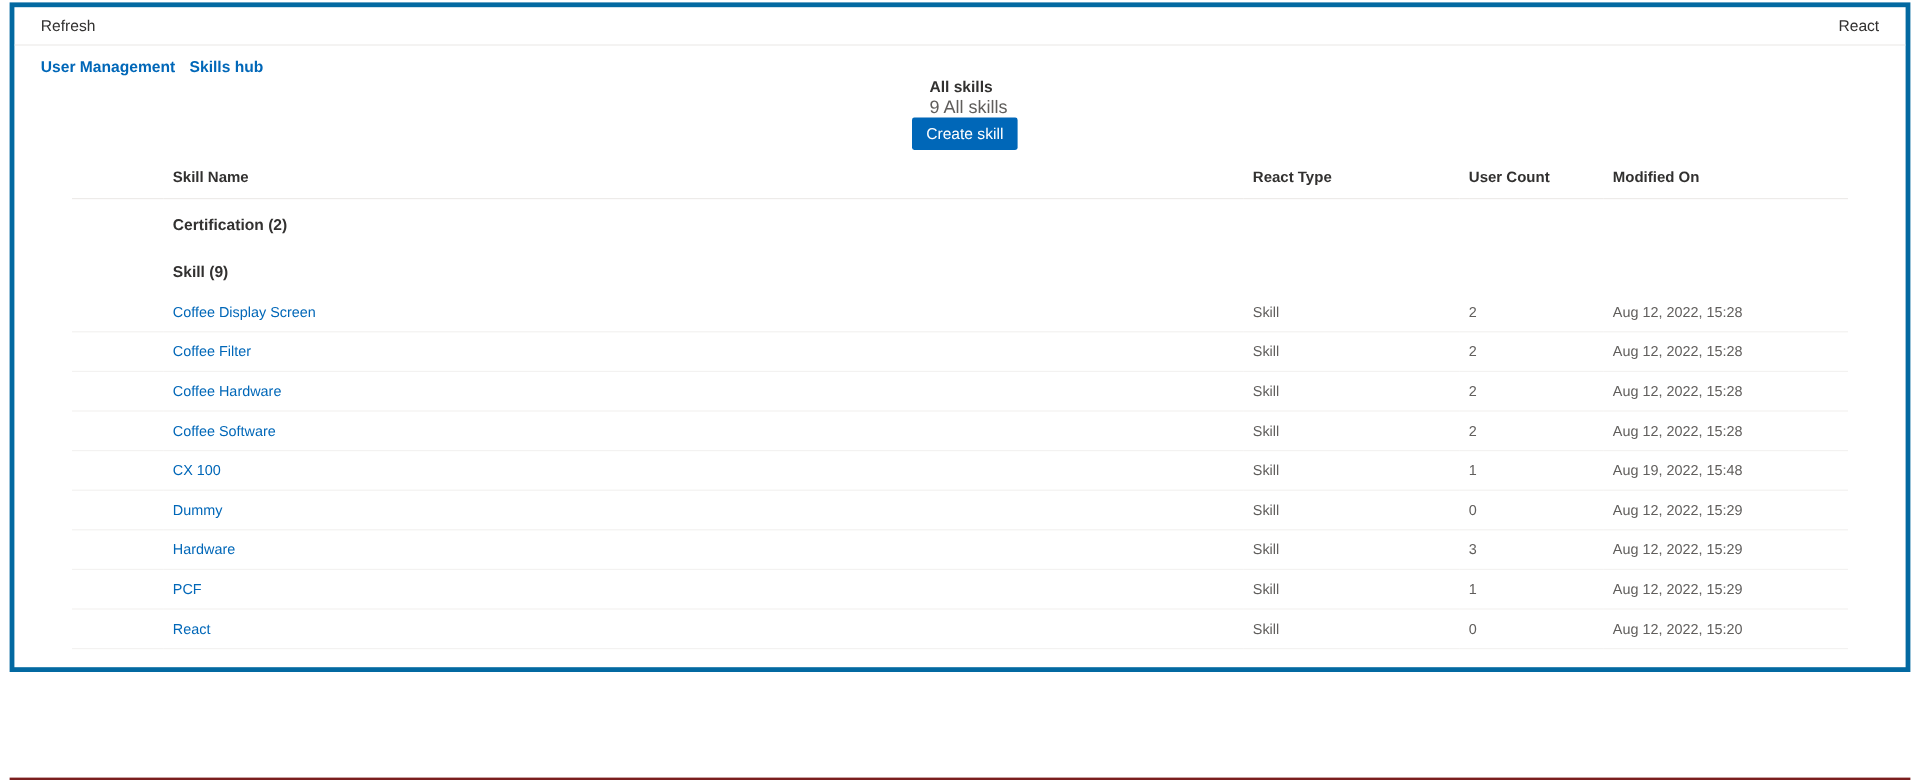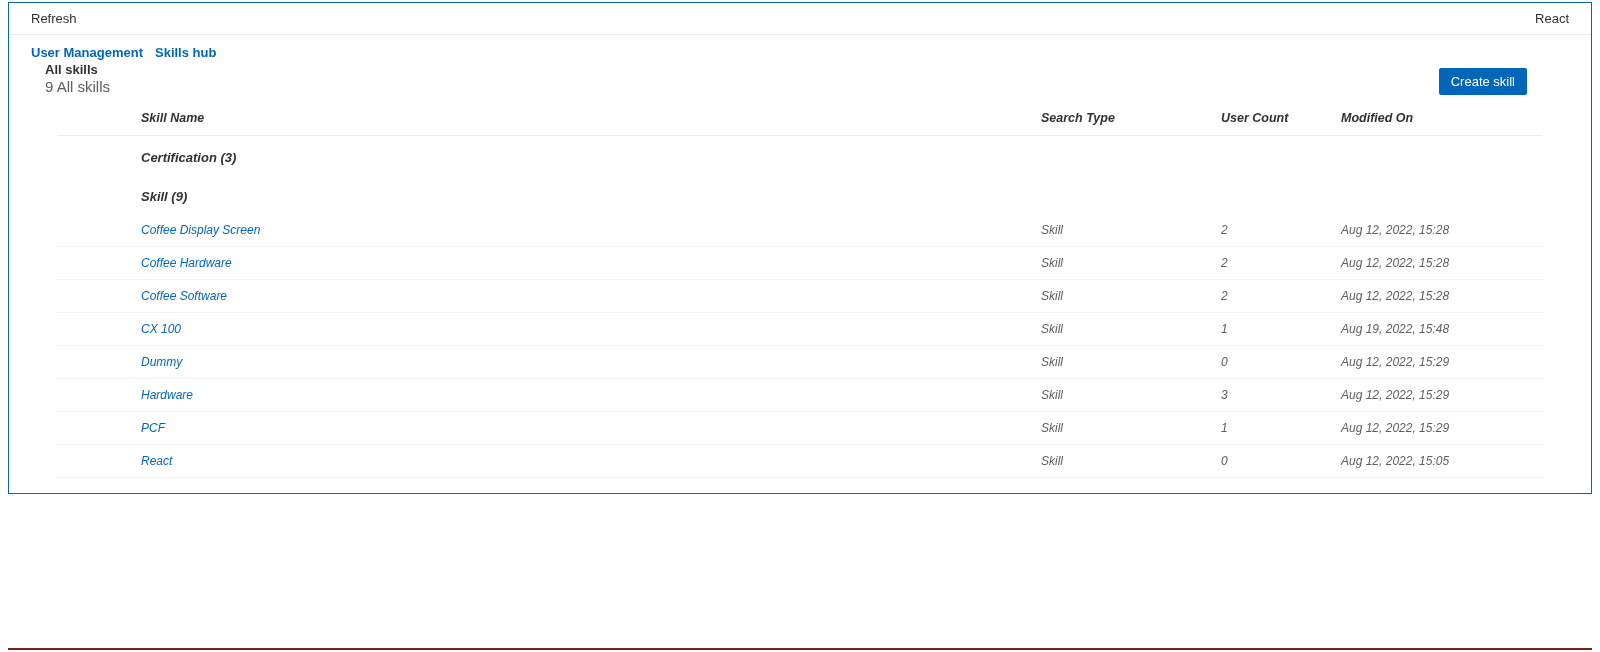--- a/index.html
+++ b/index.html
@@ -10,23 +10,23 @@
     body {
       font-family: "Segoe UI", -apple-system, BlinkMacSystemFont, sans-serif;
       background: #ffffff;
       color: #323130;
       font-size: 13px;
       width: 1600px;
       height: 652px;
       position: relative;
     }
     .app-frame {
-      border: 1px solid #0369a1;
+      border: 4px solid #0369a1;
       margin: 2px 8px 2px 8px;
-      height: 492px;
+      height: 558px;
       overflow: hidden;
       position: relative;
     }
     .command-bar {
       display: flex;
       justify-content: space-between;
       align-items: center;
       padding: 8px 22px;
       border-bottom: 1px solid #edebe9;
       font-size: 13px;
@@ -48,22 +48,23 @@
     }
     .breadcrumb a {
       color: #0067b8;
       text-decoration: none;
       cursor: pointer;
       font-weight: bold;
     }
     .header-row {
       display: flex;
       justify-content: space-between;
-      align-items: flex-end;
+      align-items: center;
       padding: 0 22px 6px 36px;
+      flex-direction: column;
     }
     .title-block .title {
       font-weight: 600;
       font-size: 13px;
       color: #323130;
     }
     .title-block .subtitle {
       font-size: 15px;
       color: #605e5c;
       margin-top: 1px;
@@ -79,21 +80,20 @@
       margin-right: 42px;
       margin-left: 36px;
     }
     .table-wrap {
       padding: 0 48px 0 48px;
     }
     table {
       width: 100%;
       border-collapse: collapse;
       table-layout: fixed;
-      font-style: italic;
     }
     thead th {
       text-align: left;
       font-weight: 600;
       font-size: 12.5px;
       color: #323130;
       padding: 10px 8px;
       border-bottom: 1px solid #edebe9;
     }
     tbody td {
@@ -164,43 +164,50 @@
         <col class="col-spacer">
         <col class="col-name">
         <col class="col-type">
         <col class="col-count">
         <col class="col-modified">
       </colgroup>
       <thead>
         <tr>
           <th></th>
           <th>Skill Name</th>
-          <th>Search Type</th>
+          <th>React Type</th>
           <th>User Count</th>
           <th>Modified On</th>
         </tr>
       </thead>
       <tbody id="tbody">
         <tr class="group-row">
           <td></td>
-          <td colspan="4">Certification (3)</td>
+          <td colspan="4">Certification (2)</td>
         </tr>
         <tr class="group-row">
           <td></td>
           <td colspan="4">Skill (9)</td>
         </tr>
       <tr class="data-row">
             <td></td>
             <td class="name-cell"><a>Coffee Display Screen</a></td>
             <td>Skill</td>
             <td>2</td>
             <td>Aug 12, 2022, 15:28</td>
           </tr>
           <tr class="data-row">
             <td></td>
+            <td class="name-cell"><a>Coffee Filter</a></td>
+            <td>Skill</td>
+            <td>2</td>
+            <td>Aug 12, 2022, 15:28</td>
+          </tr>
+          <tr class="data-row">
+            <td></td>
             <td class="name-cell"><a>Coffee Hardware</a></td>
             <td>Skill</td>
             <td>2</td>
             <td>Aug 12, 2022, 15:28</td>
           </tr>
           <tr class="data-row">
             <td></td>
             <td class="name-cell"><a>Coffee Software</a></td>
             <td>Skill</td>
             <td>2</td>
@@ -232,21 +239,21 @@
             <td class="name-cell"><a>PCF</a></td>
             <td>Skill</td>
             <td>1</td>
             <td>Aug 12, 2022, 15:29</td>
           </tr>
           <tr class="data-row">
             <td></td>
             <td class="name-cell"><a>React</a></td>
             <td>Skill</td>
             <td>0</td>
-            <td>Aug 12, 2022, 15:05</td>
+            <td>Aug 12, 2022, 15:20</td>
           </tr>
         </tbody>
     </table>
   </div>
 
 </div>
 
 <div class="bottom-rule"></div>
 
 </body></html>

